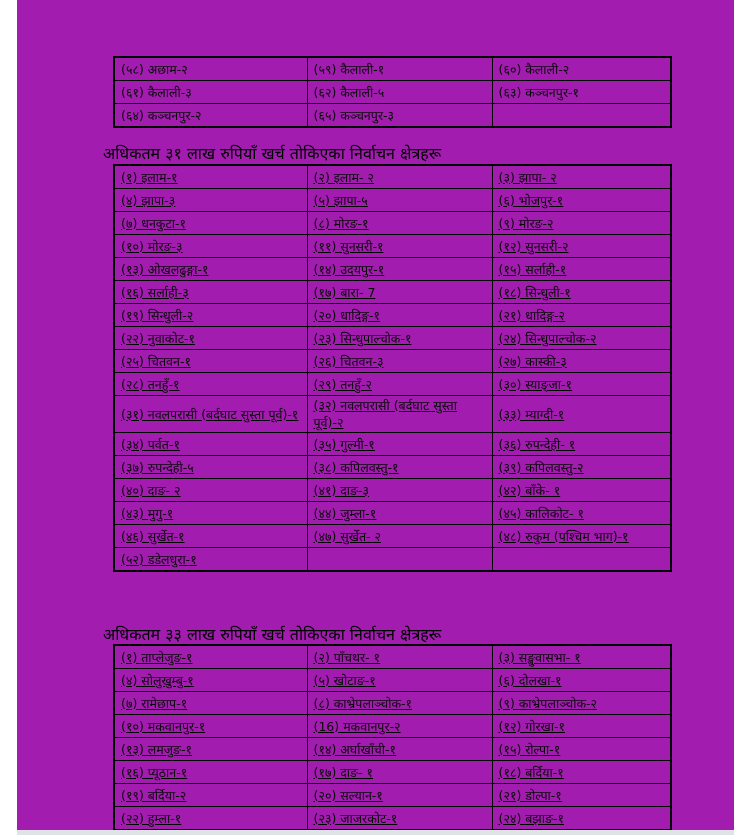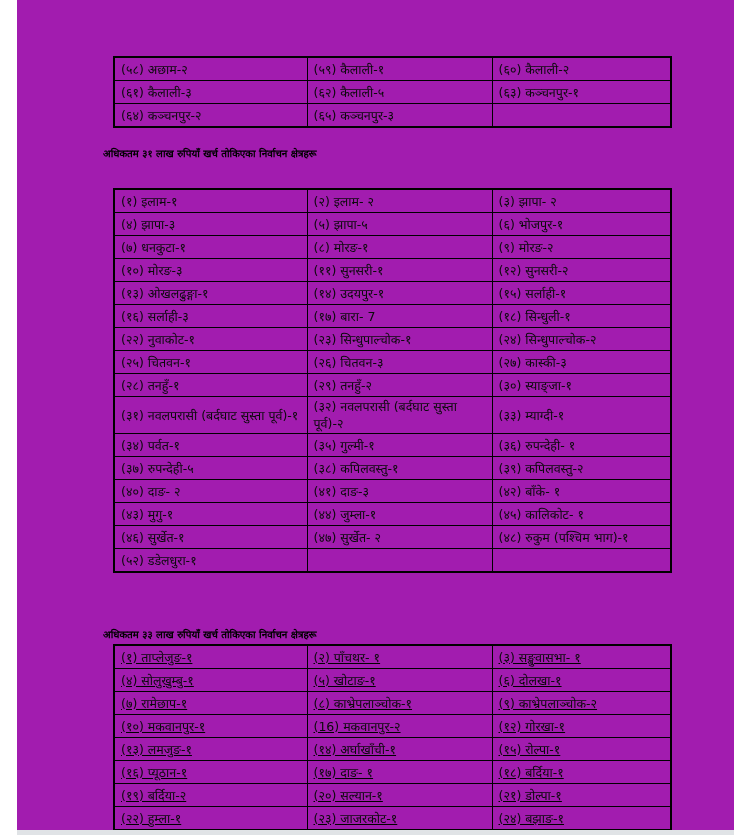--- a/index.html
+++ b/index.html
@@ -15,21 +15,21 @@
   .edge-right {
     position:absolute; top:0; right:0; width:5px; height:835px;
     background:#3e4347;
   }
   .edge-bottom {
     position:absolute; left:0; bottom:0; right:5px; height:5px;
     background:#e0e3e6;
   }
   .section-heading {
     position:absolute; left:86px;
-    font-size:10px; font-weight:bold;
+    font-size:16px; font-weight:normal;
     line-height:22px; color:#000;
     white-space:nowrap;
   }
   table.constituency {
     position:absolute; left:96px;
     width:557px;
     border-collapse:collapse;
     table-layout:fixed;
     border:2px solid #000;
   }
@@ -39,21 +39,21 @@
     line-height:17px;
     height:20px;
     padding:1px 4px 1px 6px;
     vertical-align:middle;
     color:#0a0a0a;
     overflow:hidden;
     word-wrap:break-word;
   }
   #table-continuation { top:56px; }
   #heading-31 { top:143px; }
-  #table-31 { top:188px; }
+  #table-31 { top:164px;text-decoration:underline; }
   #heading-33 { top:624px; }
   #table-33 { top:644px;text-decoration:underline; }
 </style>
 </head>
 <body>
 
 <div class="page">
 
   <table class="constituency" id="table-continuation">
     <colgroup>
@@ -113,20 +113,25 @@
           <td>(१३) ओखलढुङ्गा-१</td>
           <td>(१४) उदयपुर-१</td>
           <td>(१५) सर्लाही-१</td>
         </tr>
         <tr>
           <td>(१६) सर्लाही-३</td>
           <td>(१७) बारा- 7</td>
           <td>(१८) सिन्धुली-१</td>
         </tr>
         <tr>
+          <td>(१९) सिन्धुली-२</td>
+          <td>(२०) धादिङ्ग-१</td>
+          <td>(२१) धादिङ्ग-२</td>
+        </tr>
+        <tr>
           <td>(२२) नुवाकोट-१</td>
           <td>(२३) सिन्धुपाल्चोक-१</td>
           <td>(२४) सिन्धुपाल्चोक-२</td>
         </tr>
         <tr>
           <td>(२५) चितवन-१</td>
           <td>(२६) चितवन-३</td>
           <td>(२७) कास्की-३</td>
         </tr>
         <tr>

